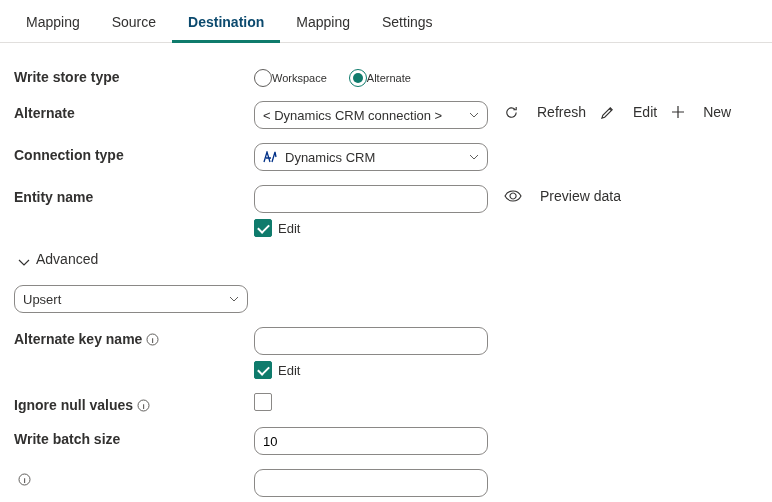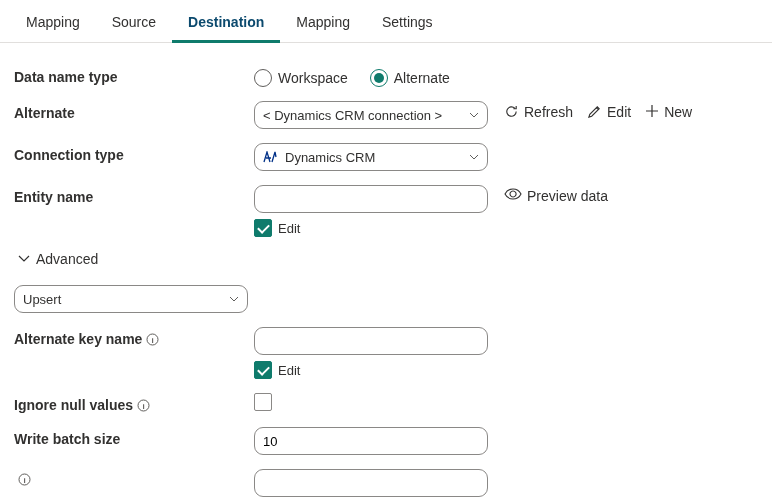--- a/index.html
+++ b/index.html
@@ -59,28 +59,28 @@
     }
     .form-actions {
       display: flex;
       align-items: center;
       margin-left: 16px;
       padding-top: 3px;
       gap: 14px;
     }
     .action-link {
       display: flex;
-      align-items: flex-start;
-      gap: 5px;
+      align-items: center;
+      gap: 18px;
       font-size: 14px;
       cursor: pointer;
     }
     .action-link span.icon { display: inline-flex; }
     .radio-group { display: flex; align-items: center; gap: 22px; padding-top:4px;}
-    .radio-opt { display: flex; align-items: center; gap: 6px; cursor: pointer; font-size:14px;}
+    .radio-opt { display: flex; align-items: center; gap: 0; cursor: pointer; font-size:11px;}
     .radio-circle {
       width: 18px; height: 18px; border-radius: 50%;
       border: 1px solid #605e5c; display:flex; align-items:center; justify-content:center;
     }
     .radio-circle.sel { border-color: #0f7b6c; }
     .radio-dot { width:10px; height:10px; border-radius:50%; background:#0f7b6c; }
     .select-box, .text-input {
       width: 100%;
       height: 28px;
       border: 1px solid #8a8886;
@@ -98,41 +98,41 @@
     .checkbox {
       width:18px; height:18px; border:1px solid #8a8886; border-radius:2px;
       display:flex; align-items:center; justify-content:center; cursor:pointer;
     }
     .checkbox.checked { background:#0f7b6c; border-color:#0f7b6c; }
     .checkbox.checked::after {
       content:""; width:5px; height:9px; border:solid #fff; border-width:0 2px 2px 0;
       transform: rotate(45deg); margin-top:-2px;
     }
     .adv-header {
-      display:flex; align-items:center; gap:6px;
+      display:flex; align-items:flex-end; gap:6px;
       font-size:14px; cursor:pointer; margin: 14px 0 18px 4px;
     }
     .adv-header .chev { transform: rotate(0deg); }
     svg { display:block; }
   </style>
 </head>
 <body>
 
 <div class="tabs">
   <div class="tab">Mapping</div>
   <div class="tab">Source</div>
   <div class="tab active">Destination</div>
   <div class="tab">Mapping</div>
   <div class="tab">Settings</div>
 </div>
 
 <div class="form-area">
 
   <div class="form-row">
-    <div class="form-label">Data name type</div>
+    <div class="form-label">Write store type</div>
     <div class="radio-group">
       <div class="radio-opt">
         <span class="radio-circle"></span>
         <span>Workspace</span>
       </div>
       <div class="radio-opt">
         <span class="radio-circle sel">
             <span class="radio-dot"></span>
           </span>
         <span>Alternate</span>

